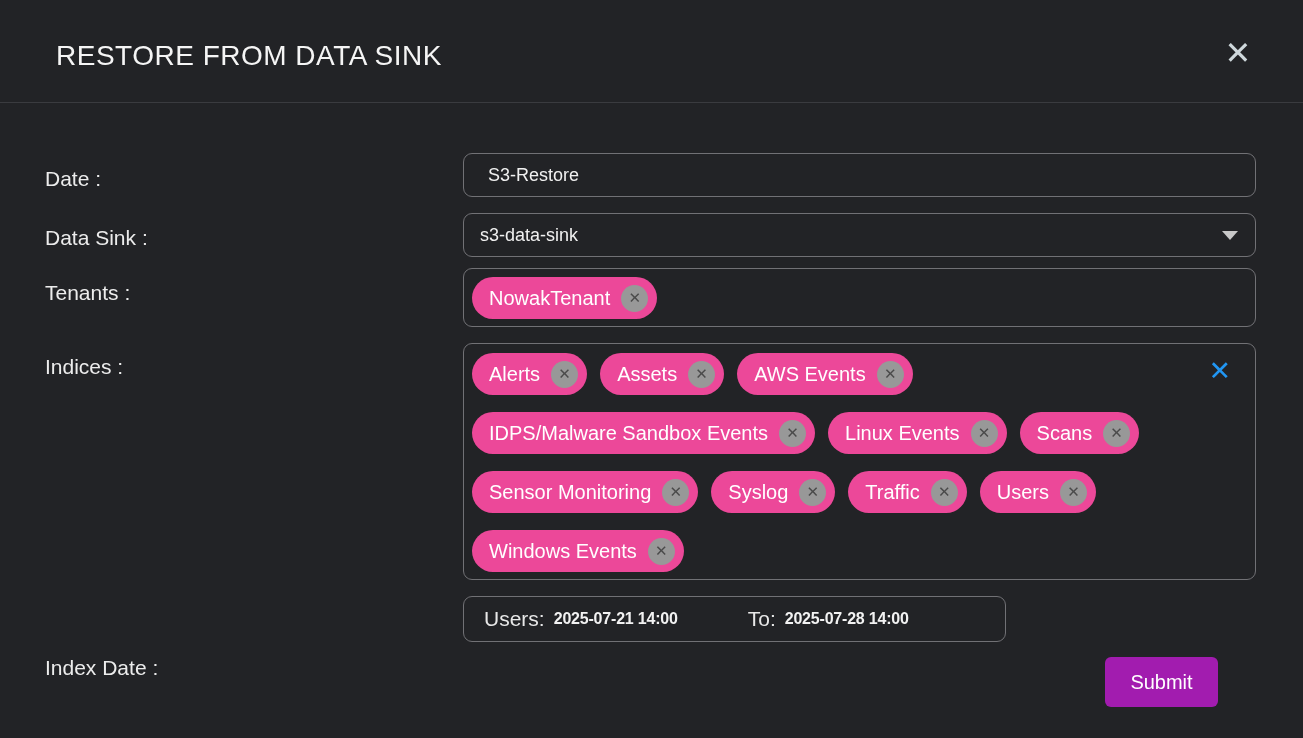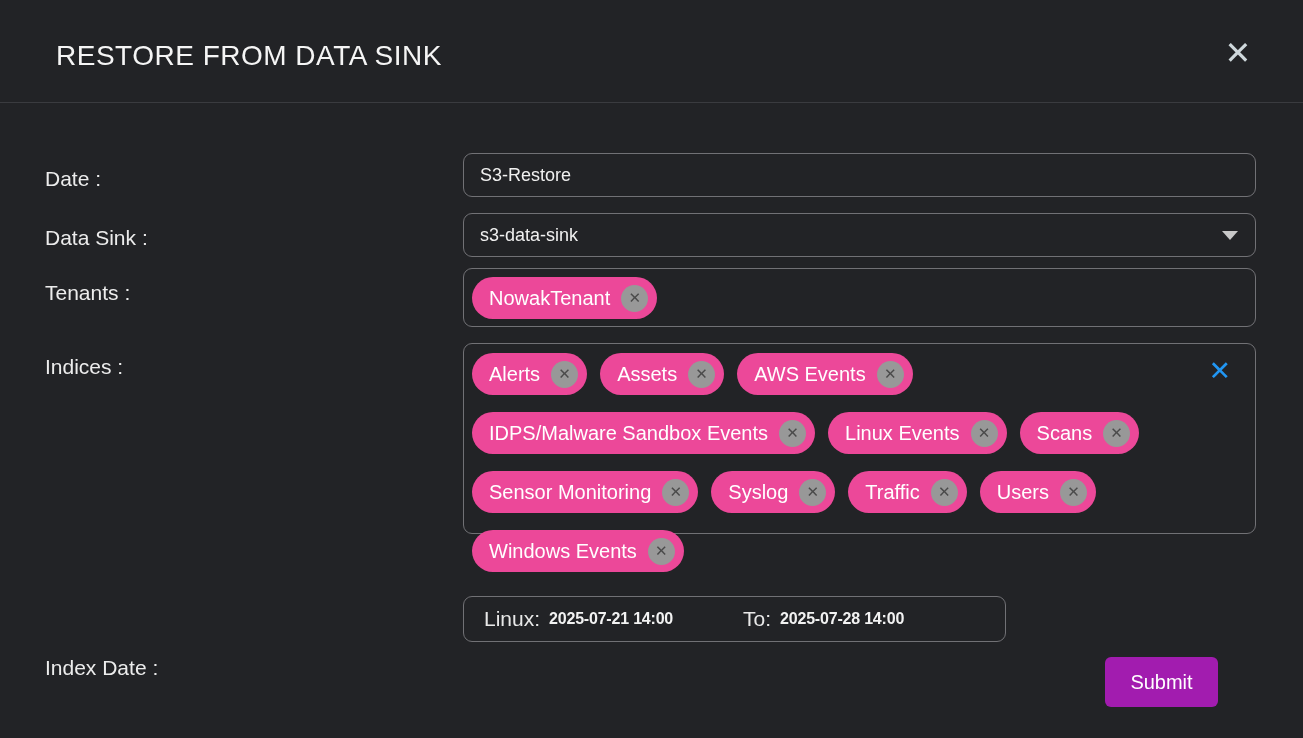--- a/index.html
+++ b/index.html
@@ -42,21 +42,21 @@
 
   .field {
     position: absolute; left: 463px; width: 793px;
     background: transparent;
     border: 1px solid #717175; border-radius: 9px;
     color: #f0f0f0;
   }
 
   .name-input {
     top: 153px; height: 44px;
-    font-size: 18px; padding: 0 16px;
+    font-size: 18px; padding: 0 24px;
     font-family: "Liberation Sans", "DejaVu Sans", sans-serif;
     outline: none; display: block;
   }
 
   .select-box {
     top: 213px; height: 44px;
     display: flex; align-items: center;
     padding: 0 16px; font-size: 18px;
     cursor: pointer;
   }
@@ -69,21 +69,21 @@
     border-top: 9px solid #c8c8c8;
   }
 
   .tenants-box {
     top: 268px; height: 59px;
     display: flex; align-items: center; flex-wrap: wrap;
     padding: 8px;
   }
 
   .indices-box {
-    top: 343px; height: 191px;
+    top: 343px; height: 237px;
     padding: 9px 60px 9px 8px;
   }
   .chips-wrap {
     display: flex; flex-wrap: wrap;
     gap: 17px 13px; align-content: flex-start;
   }
 
   .chip {
     display: inline-flex; align-items: center;
     height: 42px; padding: 0 9px 0 17px;
@@ -215,21 +215,21 @@
 
         <span class="chip">
           <span class="chip-label">Windows Events</span>
           <span class="chip-remove">✕</span>
         </span>
       </div>
     <span class="clear-all">✕</span>
   </div>
 
   <div class="field date-box">
-    <span class="date-label">Linux:</span>
+    <span class="date-label">Users:</span>
     <span class="date-value">2025-07-21 14:00</span>
     <span class="date-label to">To:</span>
     <span class="date-value">2025-07-28 14:00</span>
   </div>
 
   <button class="submit-btn">Submit</button>
 
 </div>
 
 </body></html>

